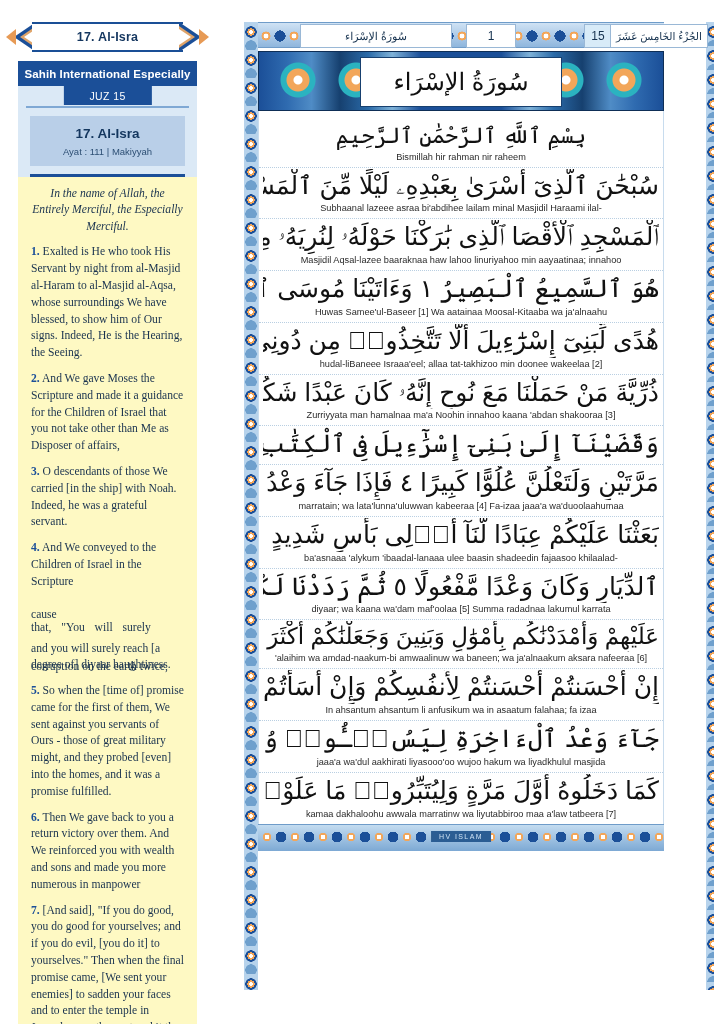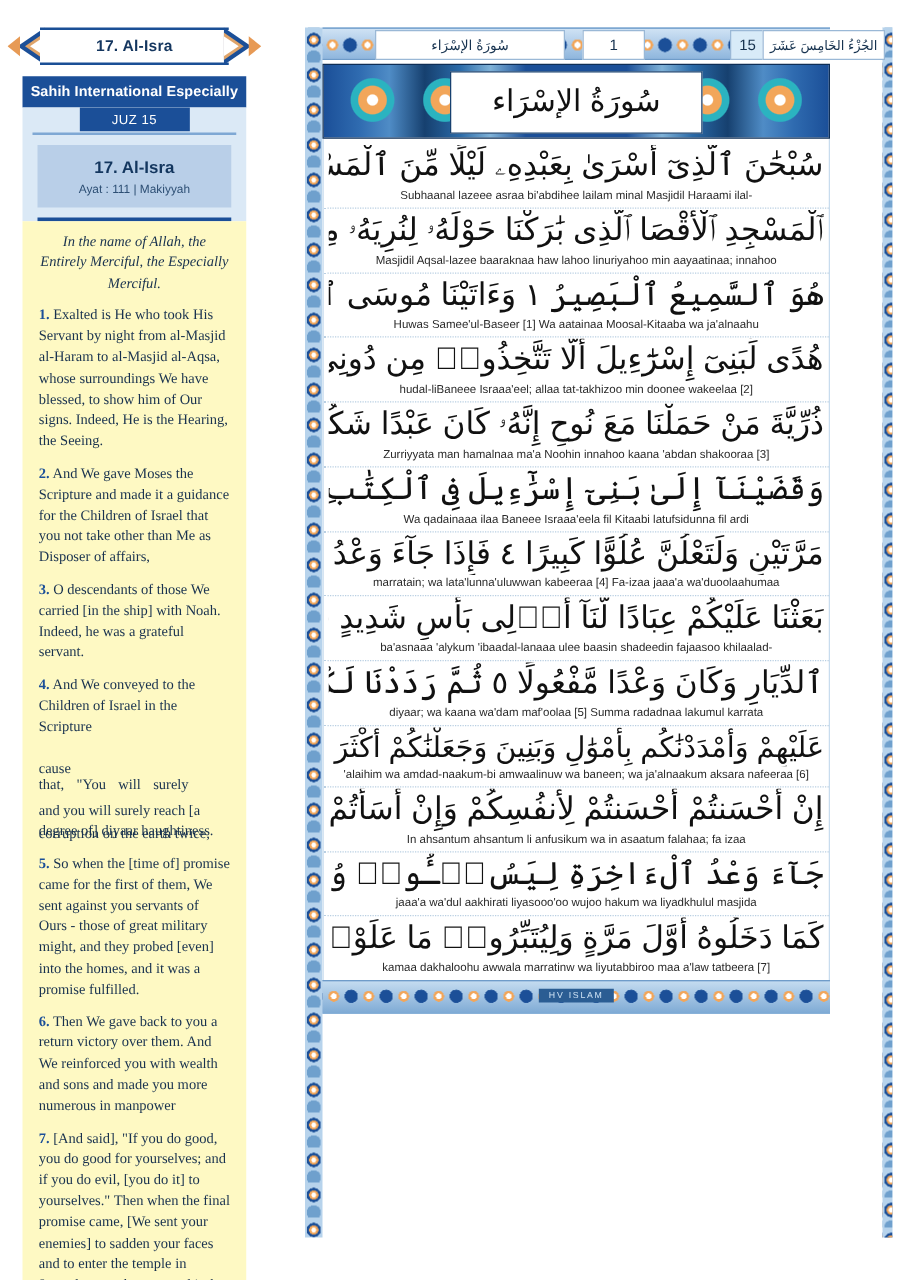--- a/index.html
+++ b/index.html
@@ -484,20 +484,24 @@
     <div class="band-bar b2"></div>
     <div class="band-motif m3"></div>
     <div class="band-motif m4"></div>
     <div class="surah-plate">
       <span class="surah-plate-text">سُورَةُ الإسْرَاء</span>
     </div>
   </div>
 
   <div class="quran-body">
 
+    <div class="ayah-row">
+      <div class="basmala-ar">بِسْمِ ٱللَّهِ ٱلرَّحْمَٰنِ ٱلرَّحِيمِ</div>
+      <div class="translit">Bismillah hir rahman nir raheem</div>
+    </div>
 
     <div class="ayah-row">
       <div class="ayah-ar">سُبْحَٰنَ ٱلَّذِىٓ أَسْرَىٰ بِعَبْدِهِۦ لَيْلًا مِّنَ ٱلْمَسْجِدِ ٱلْحَرَامِ إِلَى</div>
       <div class="translit">Subhaanal lazeee asraa bi'abdihee lailam minal Masjidil Haraami ilal-</div>
     </div>
     <div class="ayah-row">
       <div class="ayah-ar">ٱلْمَسْجِدِ ٱلْأَقْصَا ٱلَّذِى بَٰرَكْنَا حَوْلَهُۥ لِنُرِيَهُۥ مِنْ ءَايَٰتِنَآ إِنَّهُۥ</div>
       <div class="translit">Masjidil Aqsal-lazee baaraknaa haw lahoo linuriyahoo min aayaatinaa; innahoo</div>
     </div>
     <div class="ayah-row">
@@ -507,21 +511,20 @@
     <div class="ayah-row">
       <div class="ayah-ar">هُدًى لِّبَنِىٓ إِسْرَٰٓءِيلَ أَلَّا تَتَّخِذُوا۟ مِن دُونِى وَكِيلًا ٢</div>
       <div class="translit">hudal-liBaneee Israaa'eel; allaa tat-takhizoo min doonee wakeelaa [2]</div>
     </div>
     <div class="ayah-row">
       <div class="ayah-ar">ذُرِّيَّةَ مَنْ حَمَلْنَا مَعَ نُوحٍ إِنَّهُۥ كَانَ عَبْدًا شَكُورًا ٣</div>
       <div class="translit">Zurriyyata man hamalnaa ma'a Noohin innahoo kaana 'abdan shakooraa [3]</div>
     </div>
     <div class="ayah-row">
       <div class="ayah-ar">وَقَضَيْنَآ إِلَىٰ بَنِىٓ إِسْرَٰٓءِيلَ فِى ٱلْكِتَٰبِ لَتُفْسِدُنَّ فِى ٱلْأَرْضِ</div>
-      <div class="translit">Wa qadainaaa ilaa Baneee Israaa'eela fil Kitaabi latufsidunna fil ardi</div>
     </div>
     <div class="ayah-row">
       <div class="ayah-ar">مَرَّتَيْنِ وَلَتَعْلُنَّ عُلُوًّا كَبِيرًا ٤ فَإِذَا جَآءَ وَعْدُ أُولَىٰهُمَا</div>
       <div class="translit">marratain; wa lata'lunna'uluwwan kabeeraa [4] Fa-izaa jaaa'a wa'duoolaahumaa</div>
     </div>
     <div class="ayah-row">
       <div class="ayah-ar">بَعَثْنَا عَلَيْكُمْ عِبَادًا لَّنَآ أُو۟لِى بَأْسٍ شَدِيدٍ فَجَاسُوا۟ خِلَٰلَ</div>
       <div class="translit">ba'asnaaa 'alykum 'ibaadal-lanaaa ulee baasin shadeedin fajaasoo khilaalad-</div>
     </div>
     <div class="ayah-row">

